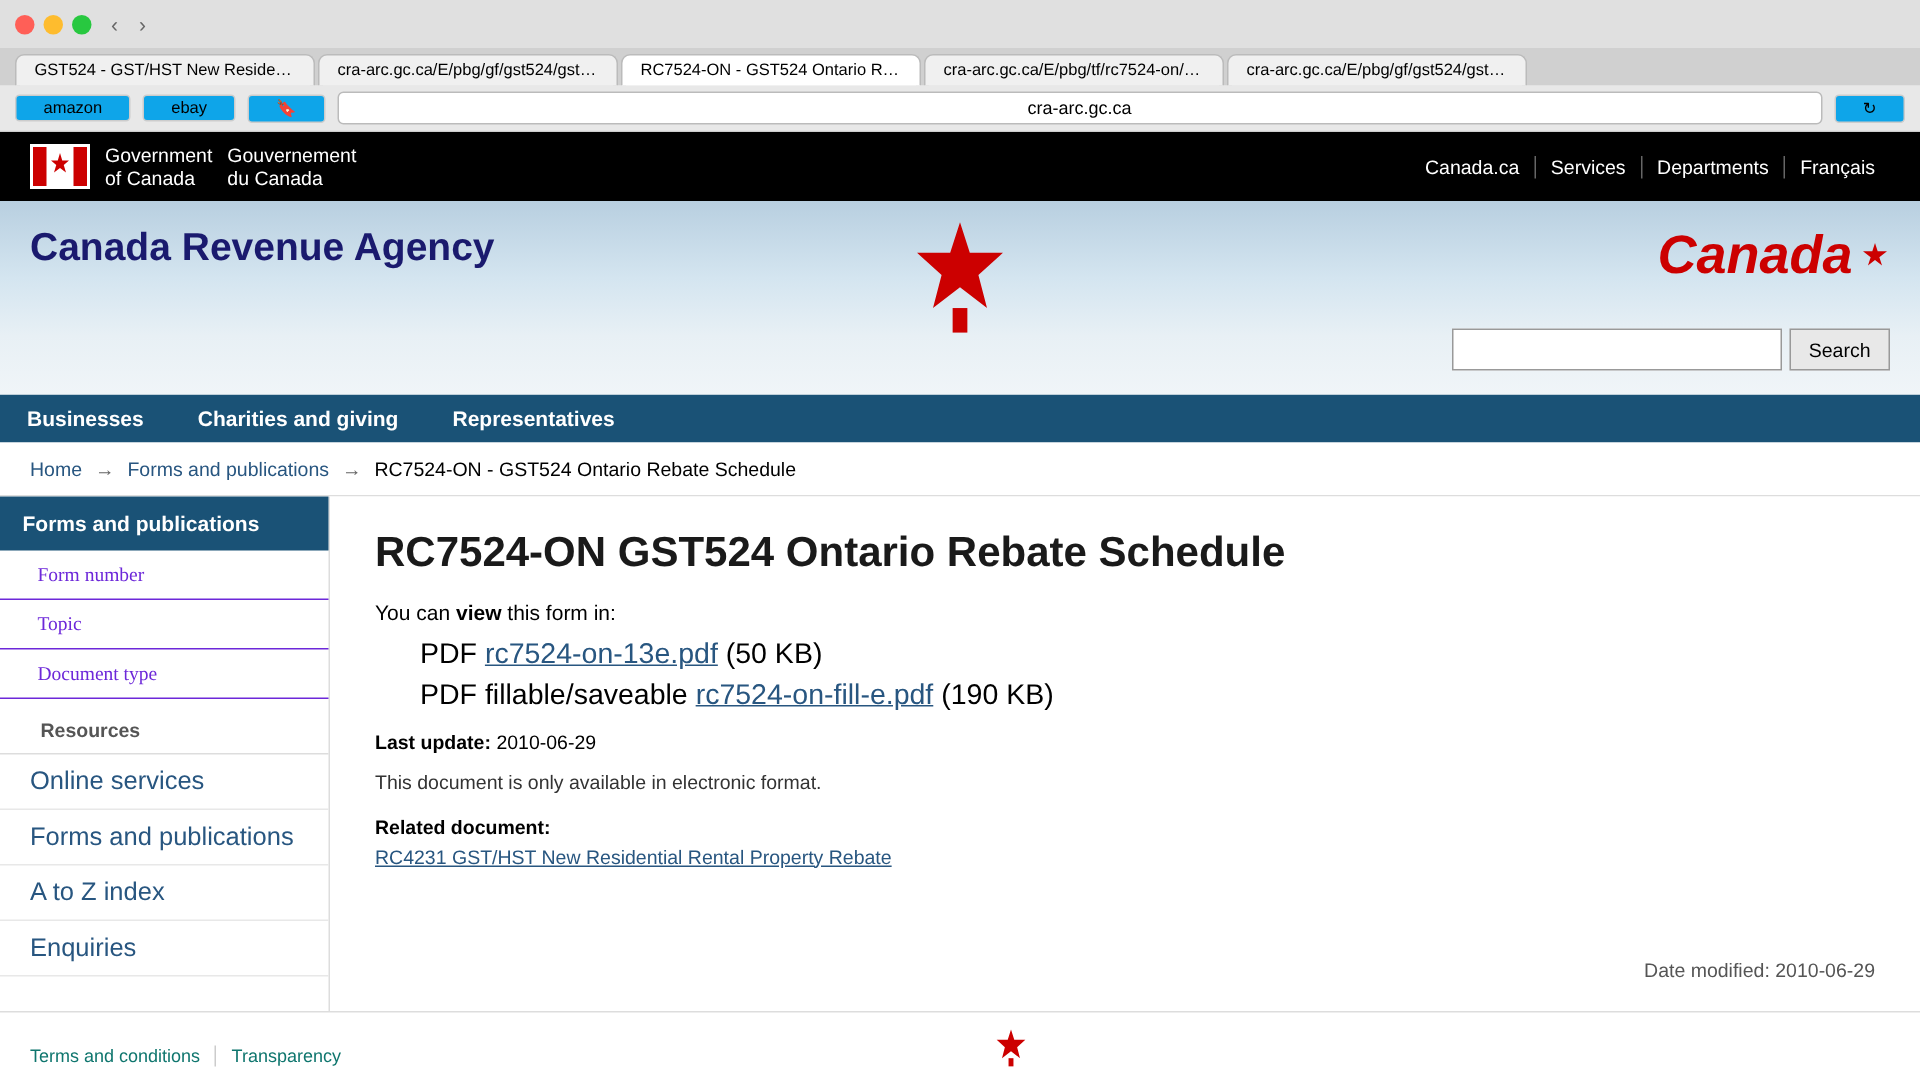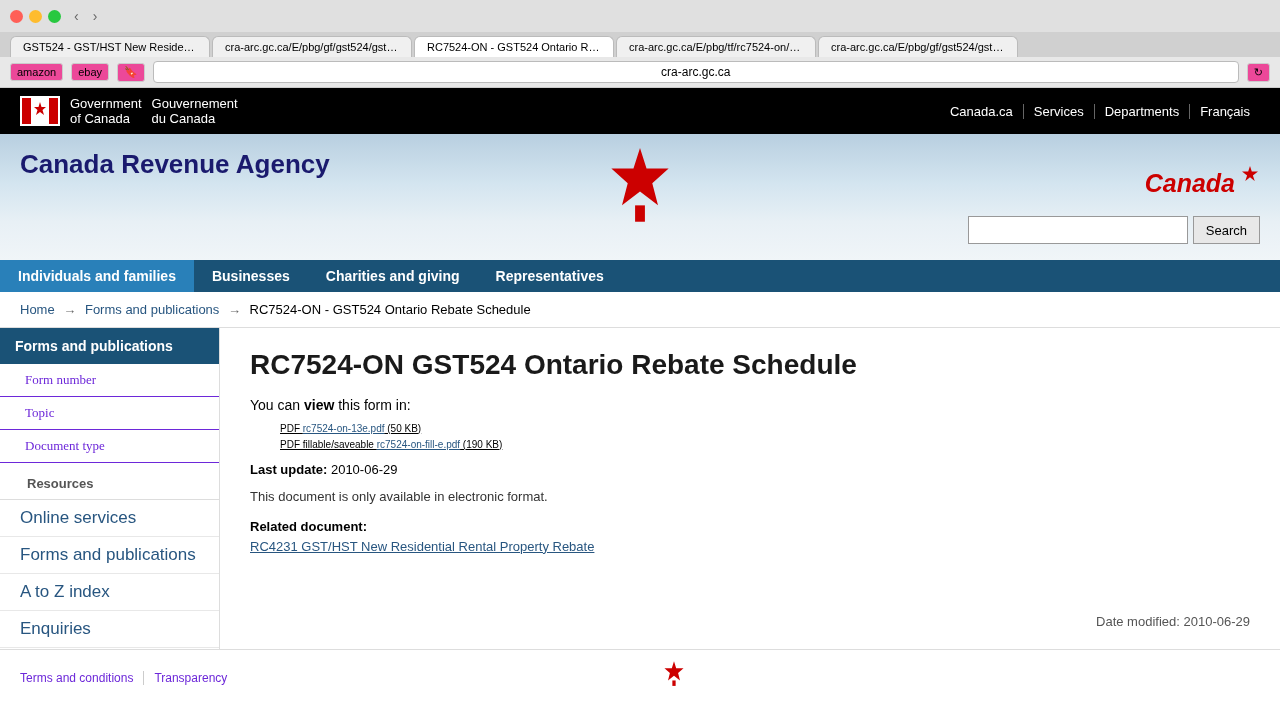--- a/index.html
+++ b/index.html
@@ -23,37 +23,37 @@
     .dot-yellow { background: #febc2e; }
     .dot-green { background: #28c840; }
     .browser-nav { display: flex; gap: 4px; align-items: center; }
     .nav-btn { background: none; border: none; font-size: 14px; color: #666; cursor: pointer; padding: 2px 5px; }
     .nav-btn:disabled { color: #bbb; }
     .tab-bar { display: flex; background: #d0d0d0; padding: 4px 10px 0; gap: 2px; font-size: 11px; }
     .tab { background: #f0f0f0; border-radius: 6px 6px 0 0; padding: 4px 12px; border: 1px solid #bbb; border-bottom: none; white-space: nowrap; max-width: 200px; overflow: hidden; text-overflow: ellipsis; cursor: pointer; }
     .tab.active { background: #fff; }
     .address-bar-row { display: flex; align-items: center; padding: 4px 10px; gap: 8px; background: #e8e8e8; }
     .address-bar { flex: 1; padding: 3px 8px; border: 1px solid #bbb; border-radius: 4px; font-size: 12px; text-align: center; background: #fff; }
-    .amazon-btn, .ebay-btn, .bookmark-btn { font-size: 11px; padding: 2px 6px; border: 1px solid #ccc; border-radius: 3px; background: #ec4899; cursor: pointer; }
+    .amazon-btn, .ebay-btn, .bookmark-btn { font-size: 11px; padding: 2px 18px; border: 1px solid #ccc; border-radius: 3px; background: #0ea5e9; cursor: pointer; }
 
     
     .gov-header { background: #000; padding: 8px 20px; display: flex; align-items: center; justify-content: space-between; }
     .gov-logo { display: flex; align-items: center; gap: 10px; }
     .flag-icon { width: 40px; height: 30px; background: #fff; display: flex; align-items: center; justify-content: center; font-size: 18px; border: 2px solid #fff; }
     .gov-links { display: flex; gap: 0; align-items: center; text-align: center; }
     .gov-links a { color: #fff; text-decoration: none; font-size: 13px; padding: 0 10px; border-right: 1px solid #666; }
     .gov-links a:last-child { border-right: none; }
 
     
     .agency-header { background: linear-gradient(180deg, #b8cfe0 0%, #d4e5f0 40%, #e8f0f5 70%, #f0f5f8 100%); padding: 15px 20px 16px; position: relative; }
     .agency-top { display: flex; align-items: flex-start; justify-content: space-between; }
     .agency-title { color: #1a1a6e; font-size: 26px; font-weight: bold; margin-bottom: 10px; }
     .maple-leaf-center { position: absolute; left: 50%; transform: translateX(-50%); top: 10px; }
     .canada-logo { display: flex; align-items: center; gap: 5px; }
-    .search-area { display: flex; align-items: center; gap: 5px; margin-top: 18px; }
+    .search-area { display: flex; align-items: center; gap: 5px; margin-top: 28px; }
     .search-input { width: 220px; height: 28px; border: 1px solid #999; padding: 0 6px; font-size: 13px; }
     .search-btn { background: #e8e8e8; border: 1px solid #999; padding: 4px 12px; cursor: pointer; font-size: 13px; height: 28px; }
     .agency-header-right { display: flex; flex-direction: column; align-items: flex-end; }
 
     
     .nav-bar { background: #1a5276; display: flex; padding: 0; }
     .nav-item { color: #fff; padding: 8px 18px; font-size: 14px; font-weight: bold; cursor: pointer; text-decoration: none; display: block; }
     .nav-item:hover, .nav-item.active { background: #2980b9; }
 
     
@@ -70,33 +70,33 @@
     .sidebar-item { padding: 8px 15px 8px 25px; border-bottom: 1px solid #6d28d9; font-size: 13px; color: #6d28d9; cursor: pointer; font-family: Liberation Serif, serif; }
     .sidebar-resources-header { padding: 8px 27px; font-size: 13px; color: #555; font-weight: bold; border-bottom: 1px solid #ddd; margin-top: 5px; }
     .sidebar-resource-item { padding: 8px 15px 8px 20px; border-bottom: 1px solid #e8e8e8; font-size: 17px; color: #285680; cursor: pointer; }
 
     
     .content { flex: 1; padding: 20px 30px; }
     .page-title { font-size: 28px; font-weight: bold; color: #1a1a1a; margin-bottom: 15px; line-height: 1.2; }
     .view-text { font-size: 14px; margin-bottom: 10px; }
     .view-text strong { font-weight: bold; }
     .pdf-link { color: #285680; text-decoration: underline; cursor: pointer; }
-    .pdf-item { margin: 5px 0 5px 30px; font-size: 10px; text-decoration: underline; }
+    .pdf-item { margin: 5px 0 5px 30px; font-size: 19px; }
     .last-update { font-size: 13px; margin: 12px 0; }
     .last-update strong { font-weight: bold; }
     .electronic-note { font-size: 13px; margin: 12px 0; color: #333; }
     .related-doc { margin: 15px 0; font-size: 13px; }
     .related-doc strong { font-weight: bold; }
     .related-link { color: #285680; text-decoration: underline; cursor: pointer; font-size: 13px; display: block; margin-top: 5px; }
     .date-modified { text-align: right; font-size: 13px; color: #555; margin-top: 60px; }
 
     
     .footer { background: #fff; border-top: 1px solid #ddd; padding: 10px 20px; display: flex; align-items: center; justify-content: space-between; }
     .footer-links { display: flex; gap: 0; }
-    .footer-links a { color: #6d28d9; text-decoration: none; font-size: 12px; padding: 0 10px; border-right: 1px solid #ccc; }
+    .footer-links a { color: #0f766e; text-decoration: none; font-size: 12px; padding: 0 10px; border-right: 1px solid #ccc; }
     .footer-links a:first-child { padding-left: 0; }
     .footer-links a:last-child { border-right: none; }
     .footer-maple { color: #cc0000; font-size: 30px; text-align: center; }
   </style>
 </head>
 <body>
 
 <div class="browser-chrome">
   <div class="browser-title-bar">
     <div class="window-controls">
@@ -158,35 +158,34 @@
       <div class="agency-title">Canada Revenue Agency</div>
     </div>
     <div class="maple-leaf-center">
       <svg width="90" height="90" viewBox="0 0 100 110">
         <polygon points="50,5 58,30 85,30 65,48 72,75 50,58 28,75 35,48 15,30 42,30" fill="#cc0000"></polygon>
         <rect x="44" y="75" width="12" height="20" fill="#cc0000"></rect>
       </svg>
     </div>
     <div class="agency-header-right">
       <div class="canada-logo">
-        <span style="color:#cc0000;font-size:25px;font-weight:bold;font-style:italic;margin-top:20px;">Canada</span>
+        <span style="color:#cc0000;font-size:36px;font-weight:bold;font-style:italic;">Canada</span>
         <svg width="20" height="18" viewBox="0 0 20 18">
           <polygon points="10,1 11.8,6.5 18,6.5 12.9,10.5 14.7,16 10,12.3 5.3,16 7.1,10.5 2,6.5 8.2,6.5" fill="#cc0000"></polygon>
         </svg>
       </div>
       <div class="search-area">
         <input class="search-input" type="text" style="">
         <button class="search-btn">Search</button>
       </div>
     </div>
   </div>
 </div>
 
 <div class="nav-bar">
-  <a class="nav-item active" href="#">Individuals and families</a>
   <a class="nav-item" href="#">Businesses</a>
   <a class="nav-item" href="#">Charities and giving</a>
   <a class="nav-item" href="#">Representatives</a>
 </div>
 
 <div class="breadcrumb">
   <a href="#">Home</a>
   <span class="breadcrumb-sep">→</span>
   <a href="#">Forms and publications</a>
   <span class="breadcrumb-sep">→</span>

